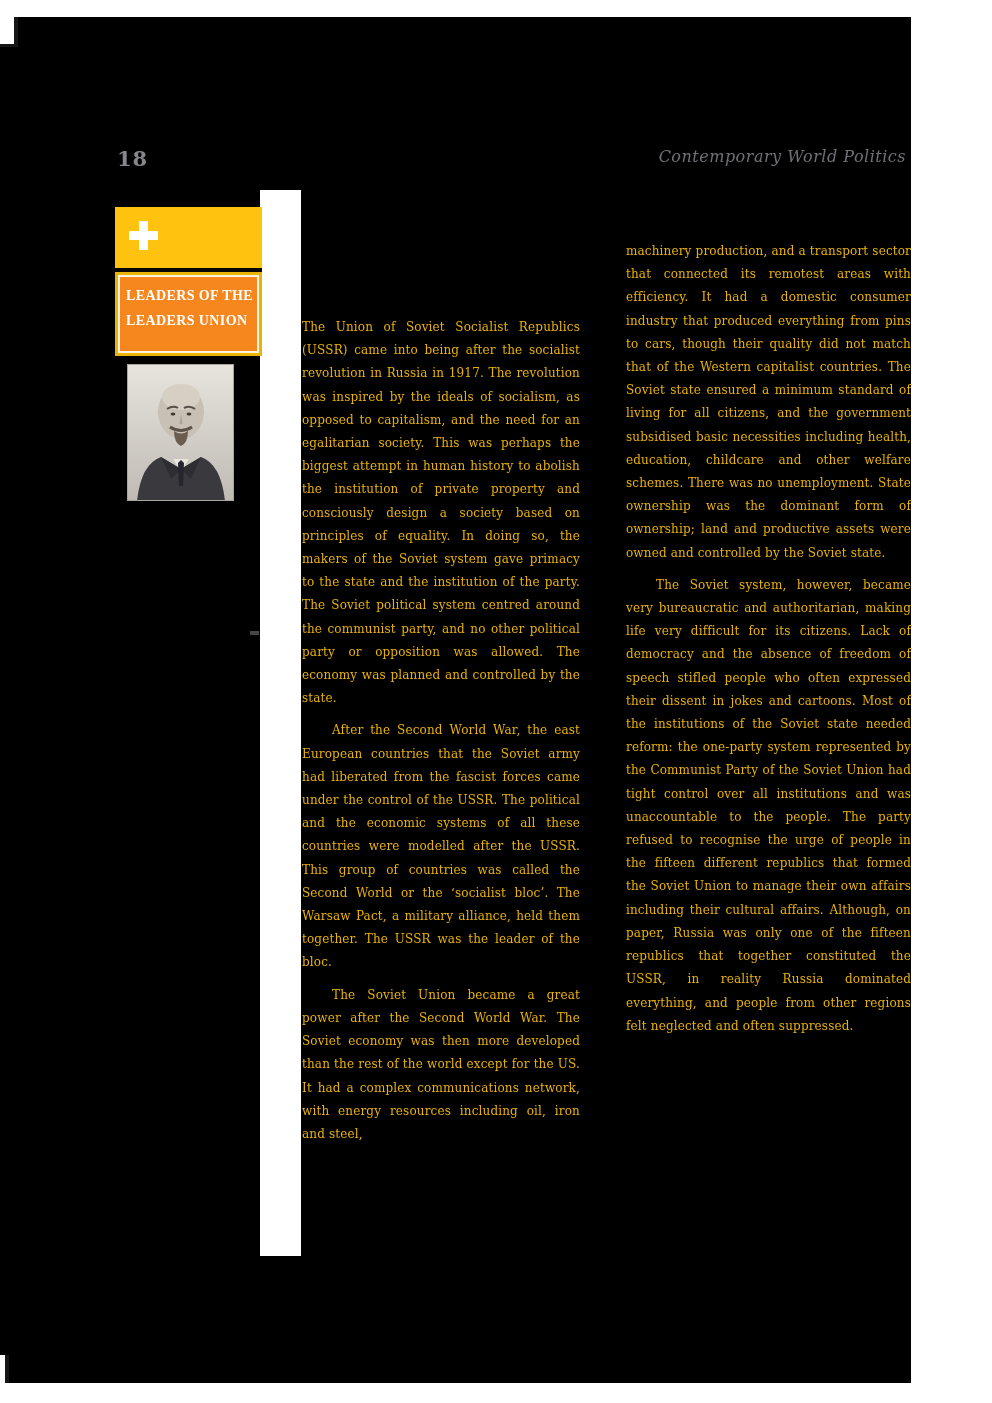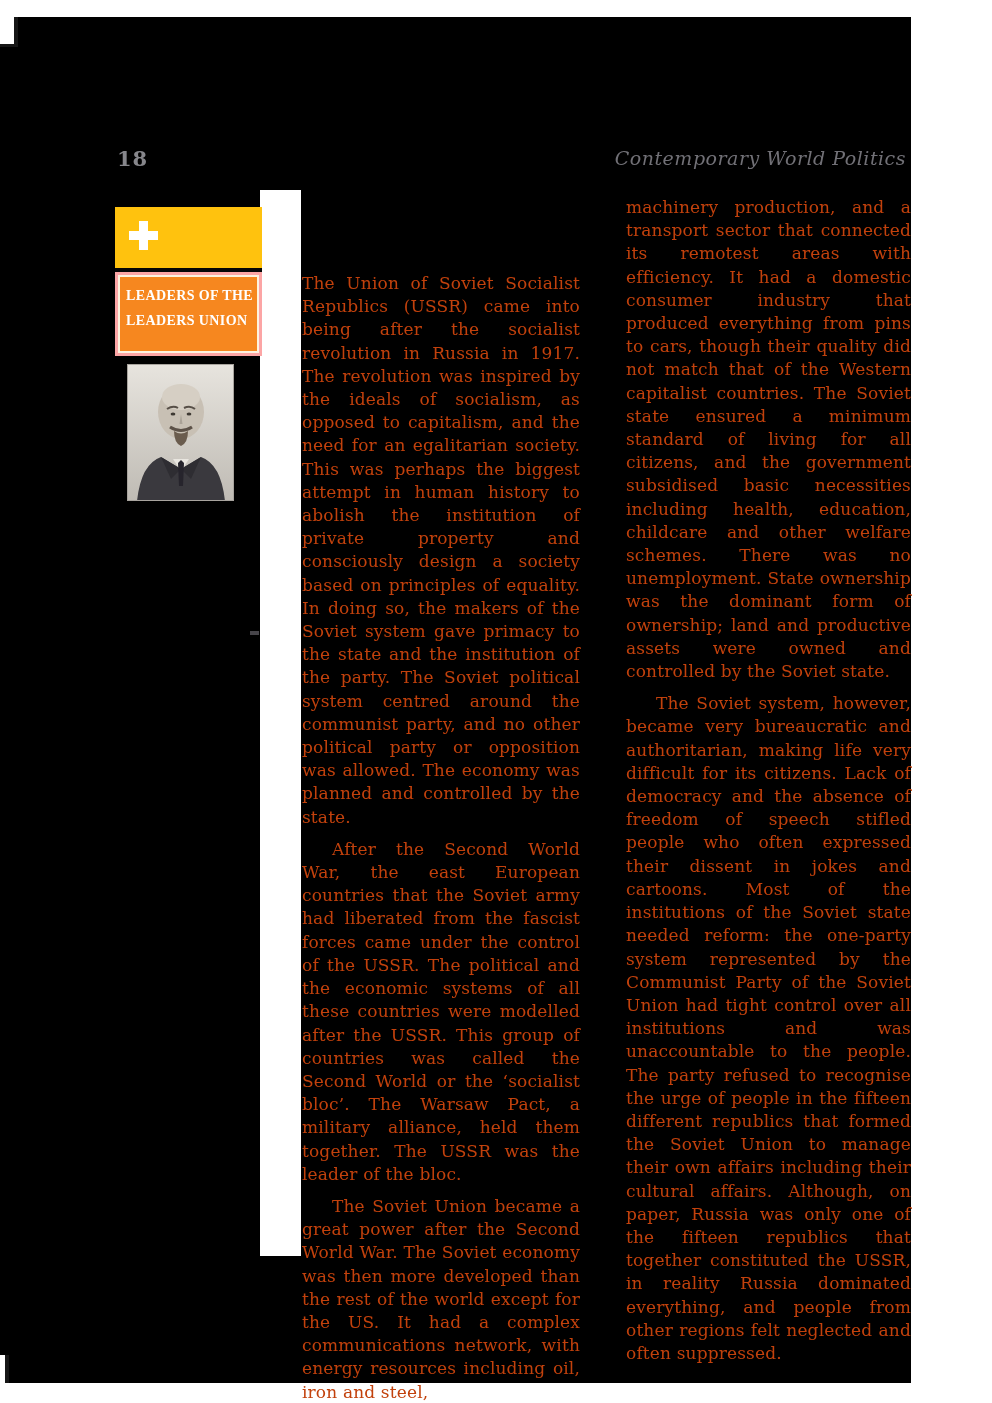--- a/index.html
+++ b/index.html
@@ -11,44 +11,44 @@
   .band-top{left:0;top:0;width:992px;height:17px;background:#fff;}
   .band-right{left:911px;top:0;width:81px;height:1403px;background:#fff;}
   .band-bottom{left:0;top:1383px;width:992px;height:20px;background:#fff;}
   .corner-tl{left:0;top:17px;width:18px;height:30px;background:#fff;box-sizing:border-box;
              border-right:4px solid #161616;border-bottom:3px solid #161616;}
   .corner-bl{left:0;top:1355px;width:9px;height:28px;background:#fff;box-sizing:border-box;
              border-right:4px solid #161616;}
 
   .page-number{left:117px;top:146px;font-size:21px;font-weight:bold;color:#86868b;letter-spacing:1px;}
   .running-header{left:560px;top:147px;width:346px;text-align:right;font-style:italic;
-                  font-size:19px;color:#717076;letter-spacing:0.5px;}
+                  font-size:16px;color:#717076;letter-spacing:0.5px;}
 
   .white-strip{left:260px;top:190px;width:41px;height:1066px;background:#fff;}
 
   
   .yellow-box{left:115px;top:207px;width:147px;height:61px;background:#ffc20e;}
   .plus{left:14px;top:14px;width:29px;height:29px;}
   .plus span{position:absolute;background:#fff;}
   .plus .v{left:10px;top:0;width:9px;height:29px;}
   .plus .h{left:0;top:10px;width:29px;height:9px;}
   .divider{left:115px;top:268px;width:147px;height:4px;background:#060606;}
-  .orange-box{left:115px;top:272px;width:147px;height:84px;background:#fca5a5;
+  .orange-box{left:115px;top:272px;width:147px;height:84px;background:#eab308;
               box-sizing:border-box;padding:3px;}
   .orange-inner{width:100%;height:100%;box-sizing:border-box;border:2px solid #fdf3df;
                 background:#f6871f;padding:6px 4px 0 6px;}
   .orange-inner span{display:block;color:#ffffff;font-weight:bold;font-size:14px;
                      line-height:25px;letter-spacing:0.4px;font-family:"Liberation Serif", serif;}
 
   .photo{left:127px;top:364px;width:107px;height:137px;}
 
   
   .heading{left:303px;top:204px;width:282px;font-variant:small-caps;font-weight:bold;
            font-size:22px;line-height:37px;color:#146f9e;letter-spacing:0.5px;}
-  .col{color:#c2410c;font-size:17px;line-height:23.2px;text-align:justify;letter-spacing:0.15px;}
+  .col{color:#eab308;font-size:12px;line-height:23.2px;text-align:justify;letter-spacing:0.15px;margin-top:44px;}
   .col p{margin:0 0 9px 0;}
   .col p.indent{text-indent:30px;}
   .col-left{left:302px;top:272px;width:278px;}
   .col-right{left:626px;top:196px;width:285px;}
 
   .artifact-dash{left:250px;top:631px;width:9px;height:4px;background:#47454a;}
 </style>
 </head>
 <body>
 

